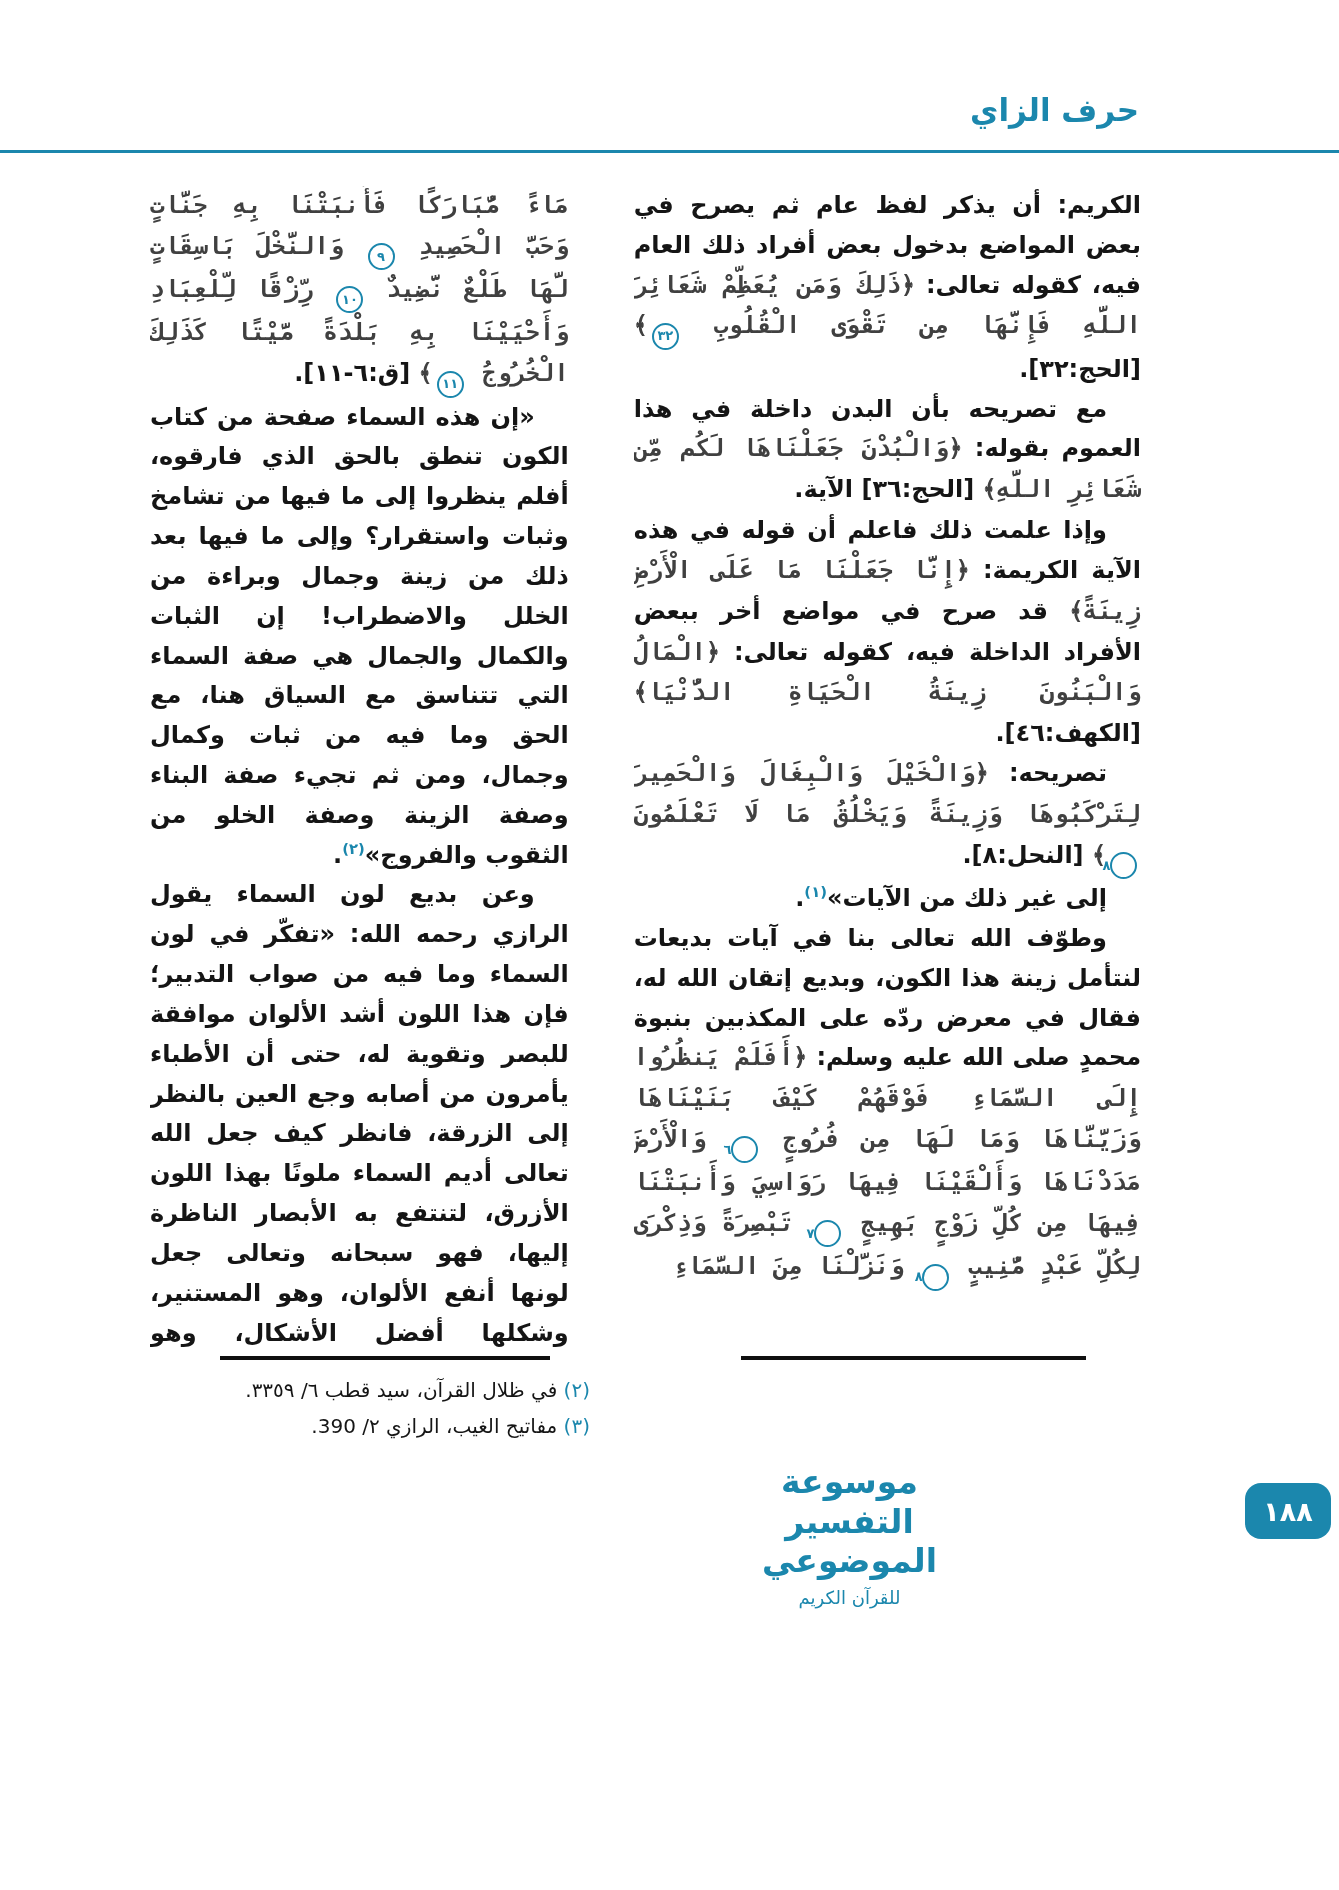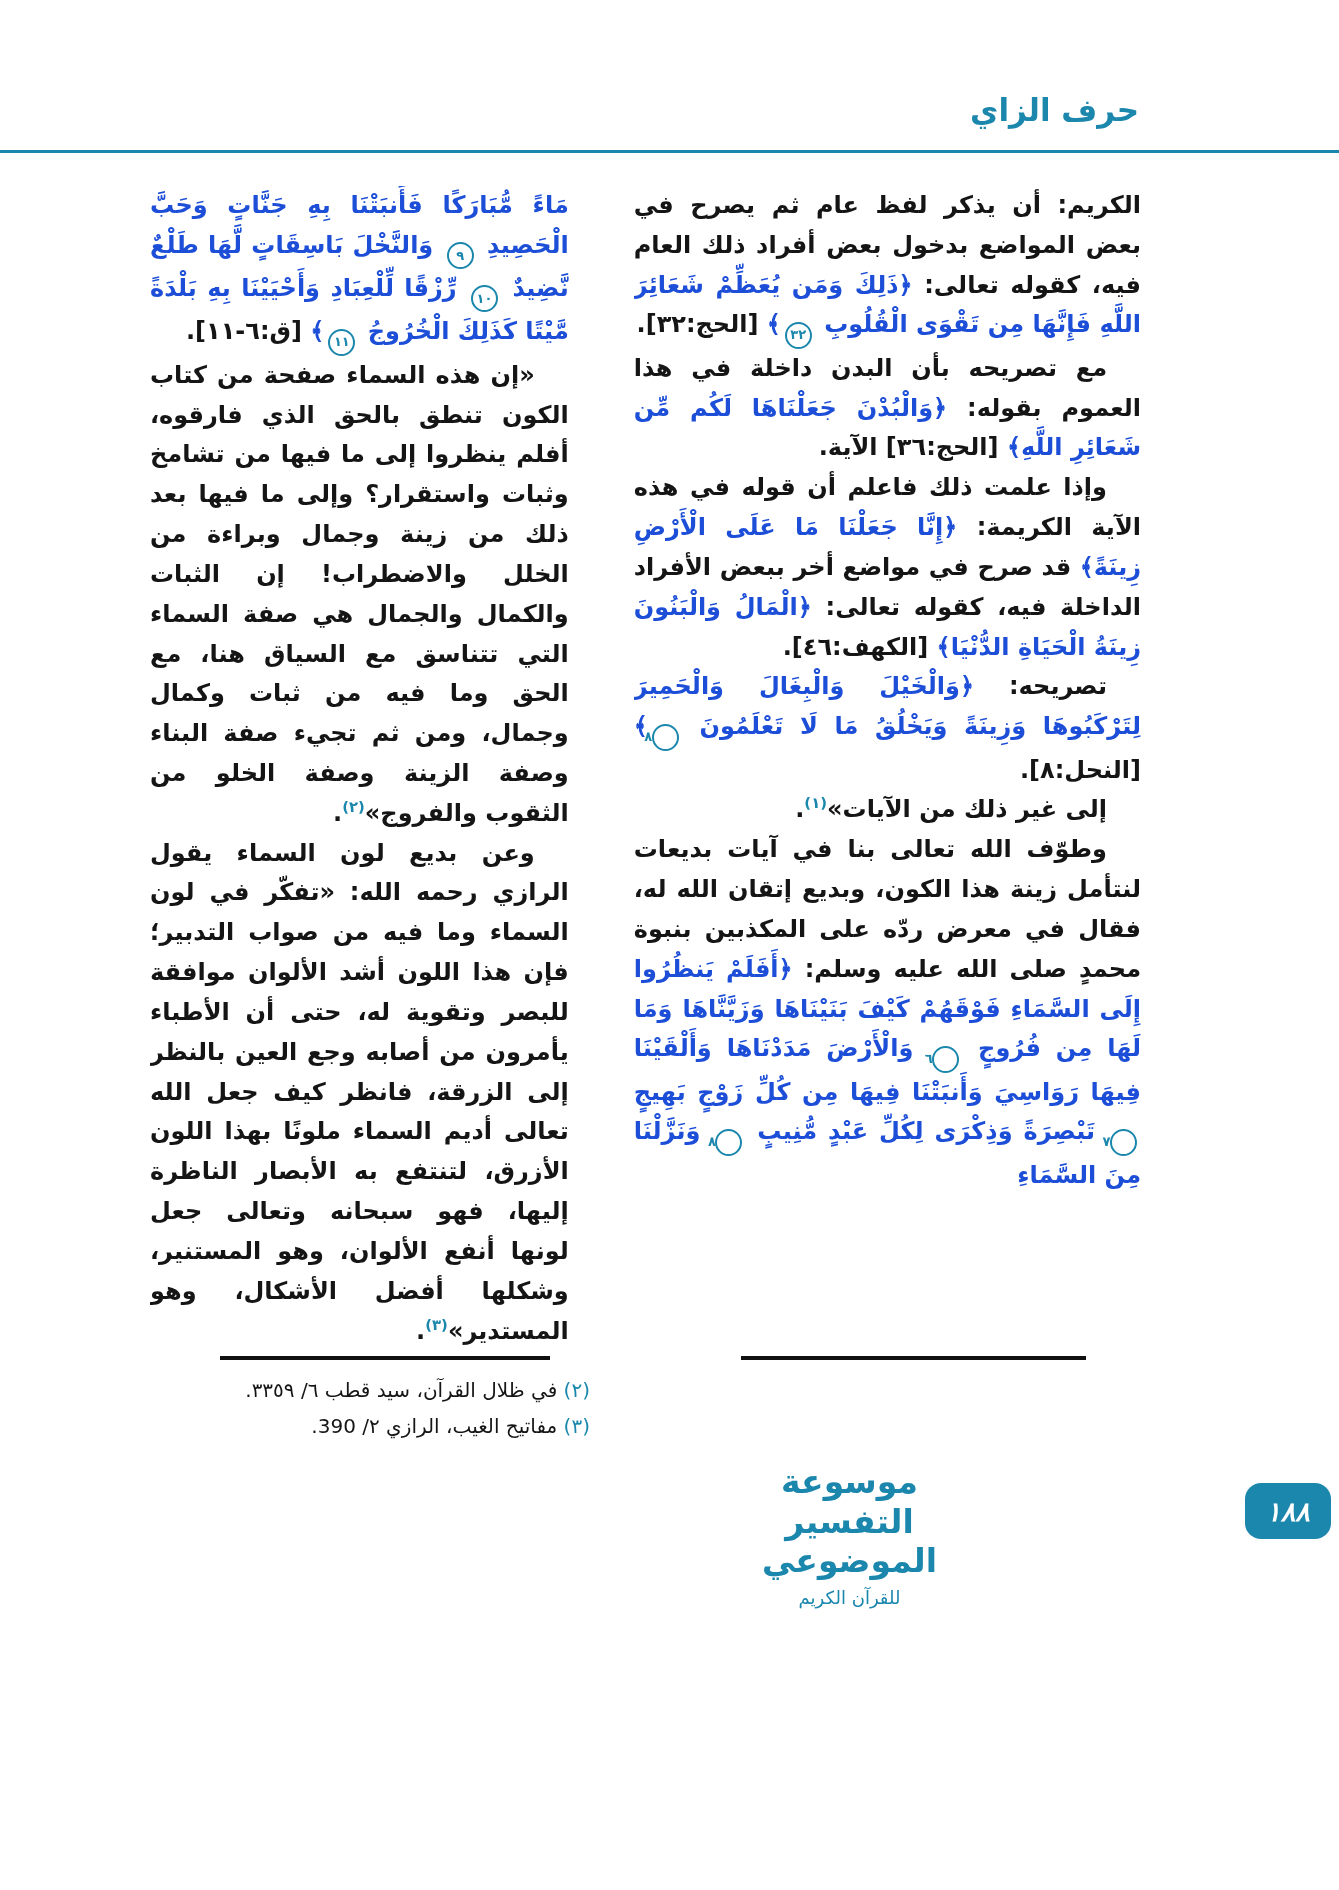--- a/index.html
+++ b/index.html
@@ -52,21 +52,21 @@
   .para {
     margin: 0;
     text-align: justify;
     font-size: 24px;
     font-weight: bold;
     line-height: 1.66;
   }
   .para.indent { text-indent: 34px; }
 
   .seg-t { color: #151515; }
-  .seg-q { color: #1d4ed8; }
+  .seg-q { color: #404040; font-family: Liberation Mono, monospace; }
   .seg-m {
     color: #1b87ad;
     font-size: 0.62em;
     vertical-align: super;
     font-weight: bold;
   }
   .ayah {
     display: inline-flex;
     align-items: center;
     justify-content: center;
@@ -141,21 +141,20 @@
     width: 86px;
     height: 56px;
     background: #1b87ad;
     border-radius: 16px;
     display: flex;
     align-items: center;
     justify-content: center;
     color: #ffffff;
     font-size: 27px;
     font-weight: bold;
-    font-style: italic;
   }
 </style>
 </head>
 <body>
 
 <div class="page">
 
   <div class="header-title">حرف الزاي</div>
 
   <div class="header-rule"></div>

